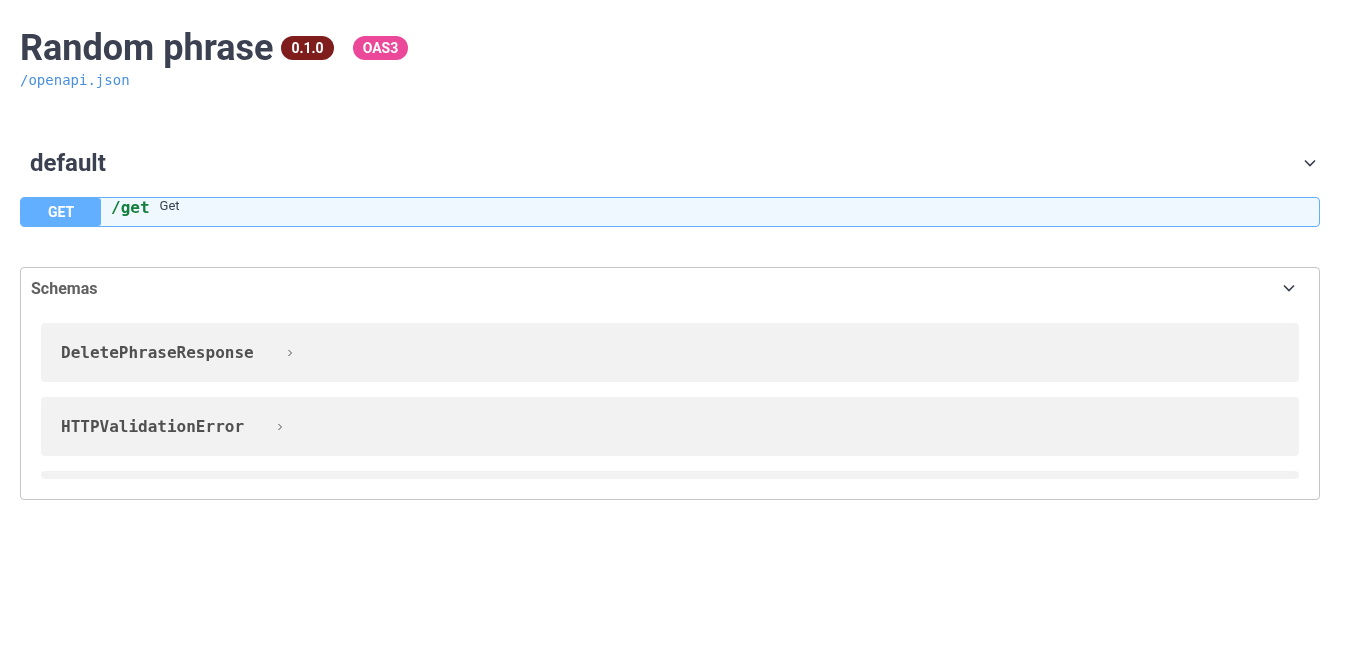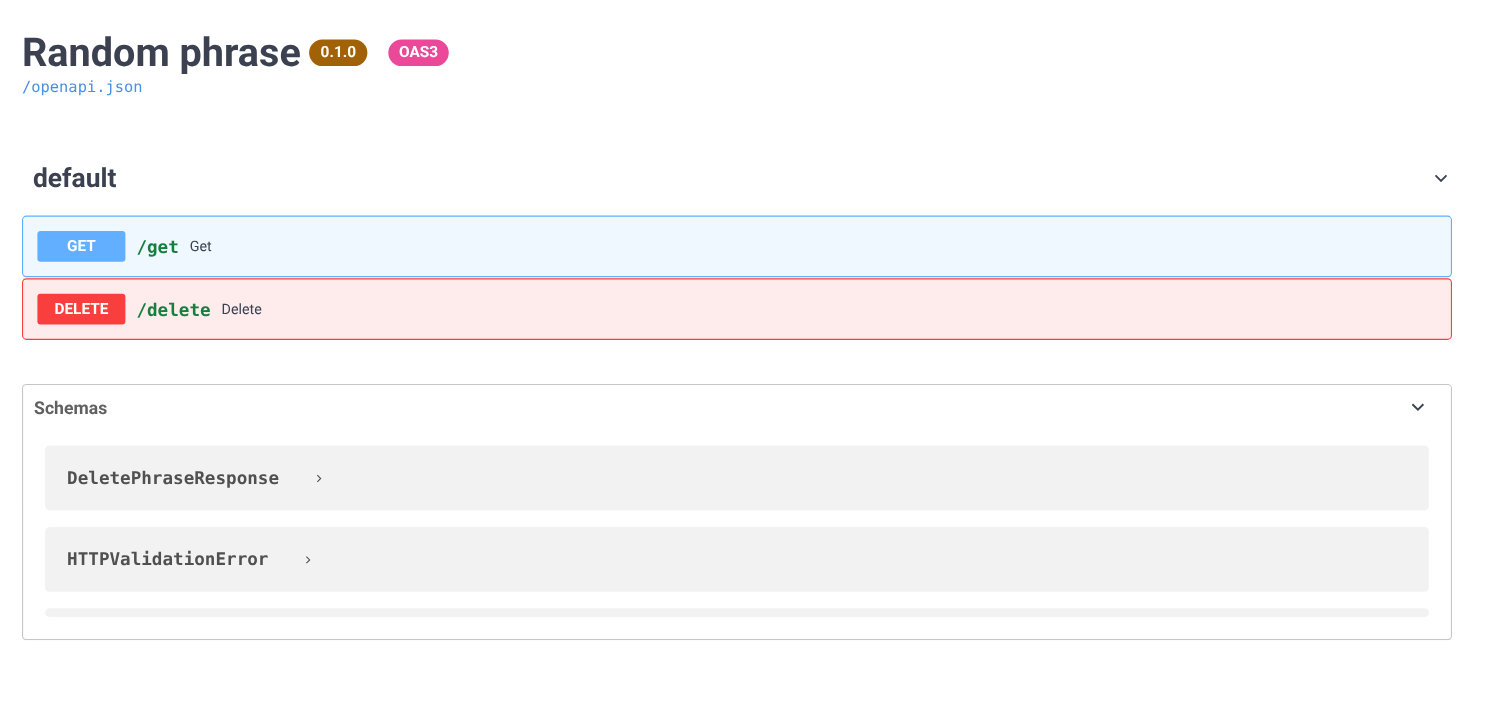--- a/index.html
+++ b/index.html
@@ -22,21 +22,21 @@
       align-items: center;
       gap: 8px;
     }
     .title {
       font-size: 36px;
       font-weight: 700;
       color: #3b4151;
       line-height: 1;
     }
     .version-badge {
-      background: #a16207;
+      background: #7f1d1d;
       color: #fff;
       font-size: 14px;
       font-weight: 700;
       padding: 4px 10px;
       border-radius: 57px;
       display: inline-block;
       vertical-align: super;
     }
     .oas-badge {
       background: #ec4899;
@@ -79,24 +79,23 @@
       display: flex;
       align-items: center;
       justify-content: center;
     }
     .chevron svg { stroke: #3b4151; stroke-width: 2; fill: none; }
     .operations {
       margin-top: 10px;
     }
     .operation {
       border-radius: 4px;
-      margin-bottom: 1px;
-      display: flex;
-      align-items: center;
-      padding: 13px;
+      margin-bottom: 15px;
+      display: flex;
+      padding: 0;
       cursor: pointer;
     }
     .operation.get {
       background: rgba(97,175,254,0.1);
       border: 1px solid #61affe;
     }
     .operation.post {
       background: rgba(73,204,144,0.1);
       border: 1px solid #49cc90;
     }
@@ -194,25 +193,20 @@
             <polyline points="6 9 12 15 18 9"></polyline>
           </svg>
       </span>
     </div>
 
     <div class="operations">
       <div class="operation get">
         <span class="method-badge get">GET</span>
         <span class="path">/get</span>
         <span class="summary">Get</span>
-      </div>
-      <div class="operation delete">
-        <span class="method-badge delete">DELETE</span>
-        <span class="path">/delete</span>
-        <span class="summary">Delete</span>
       </div>
     </div>
   </div>
 
   <div class="models-section">
     <div class="models-header">
       <h3 class="models-title">Schemas</h3>
       <span class="chevron">
         <svg viewBox="0 0 24 24" width="20" height="20">
             <polyline points="6 9 12 15 18 9"></polyline>

